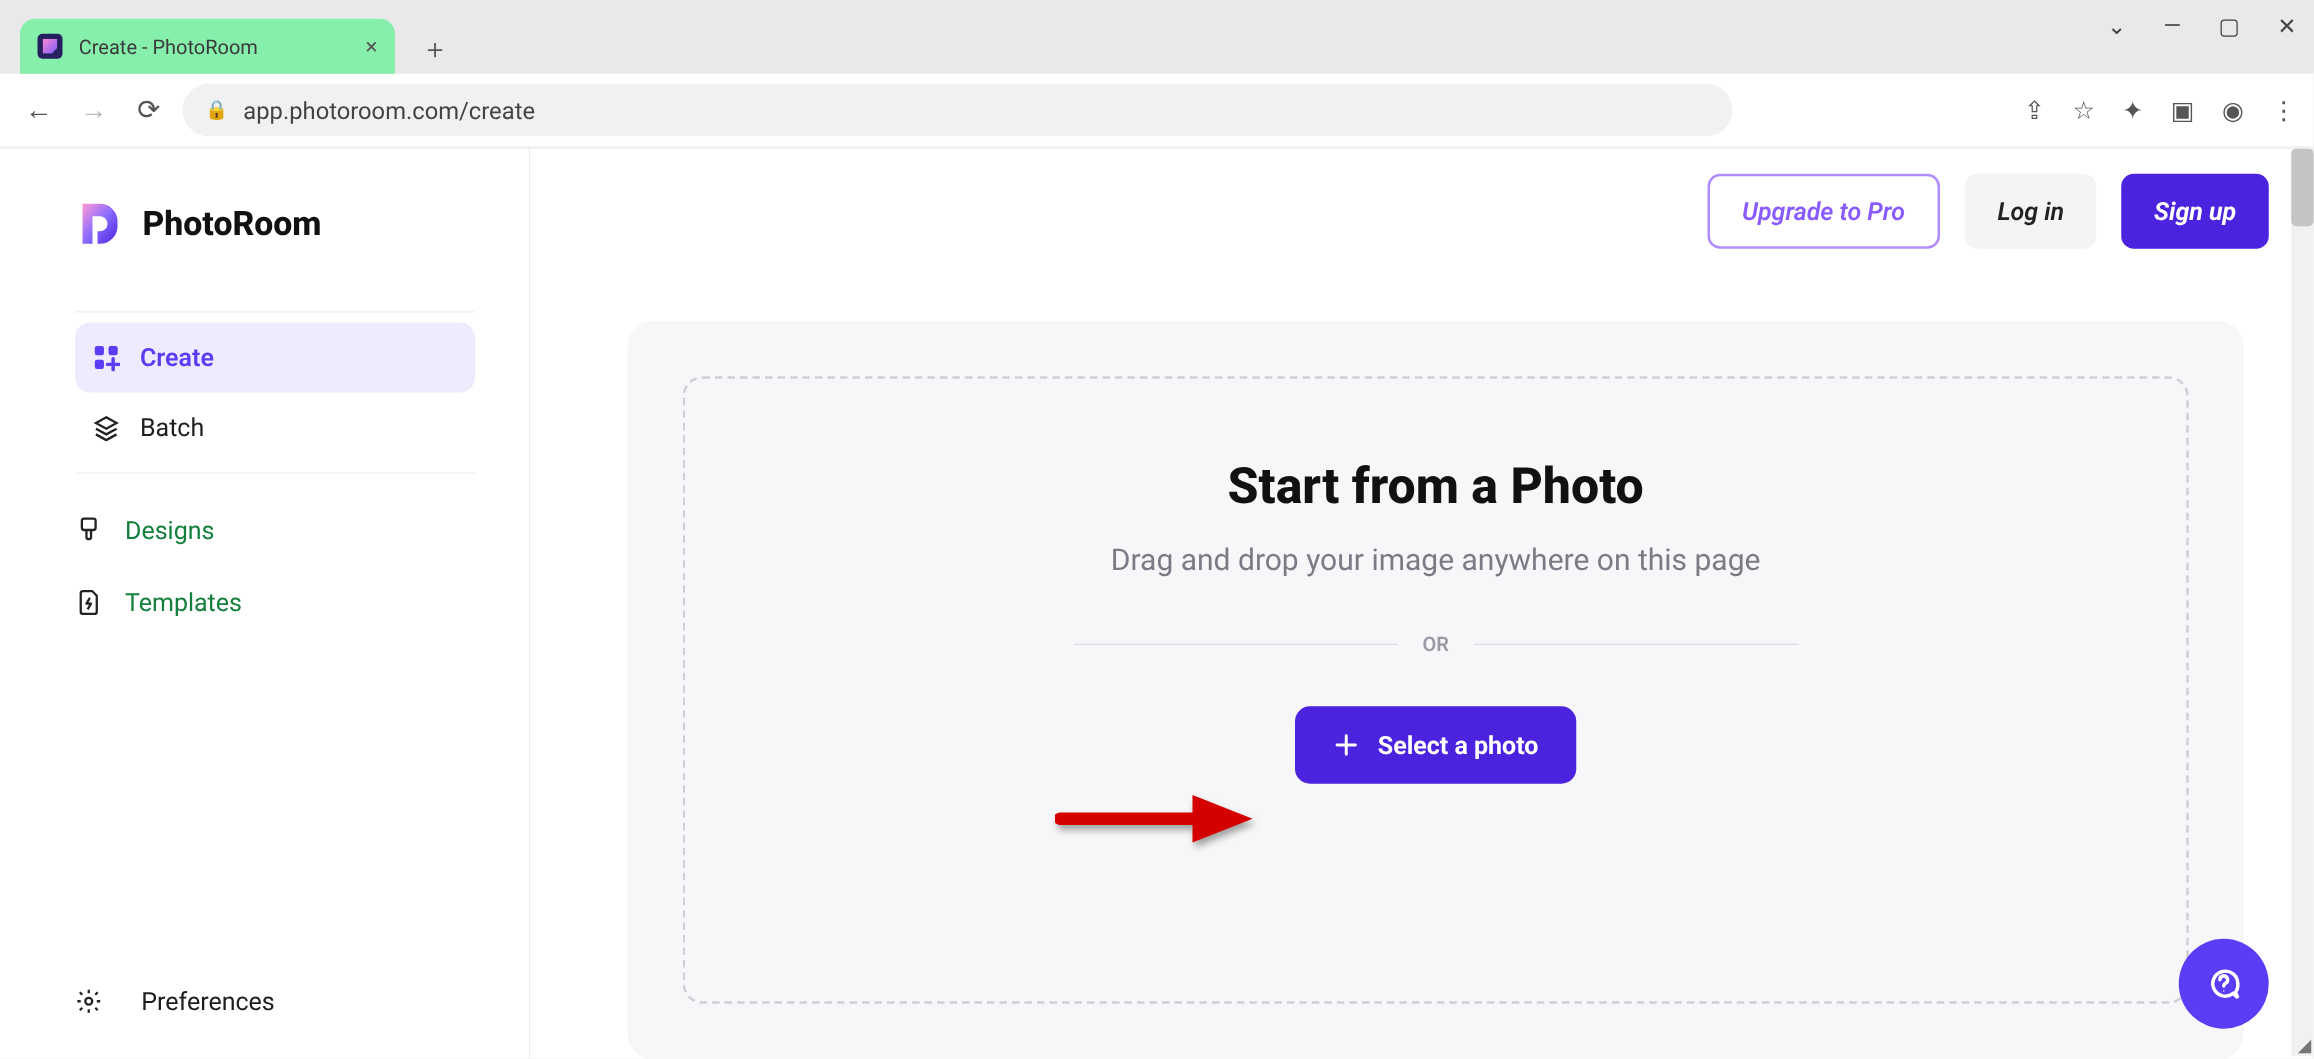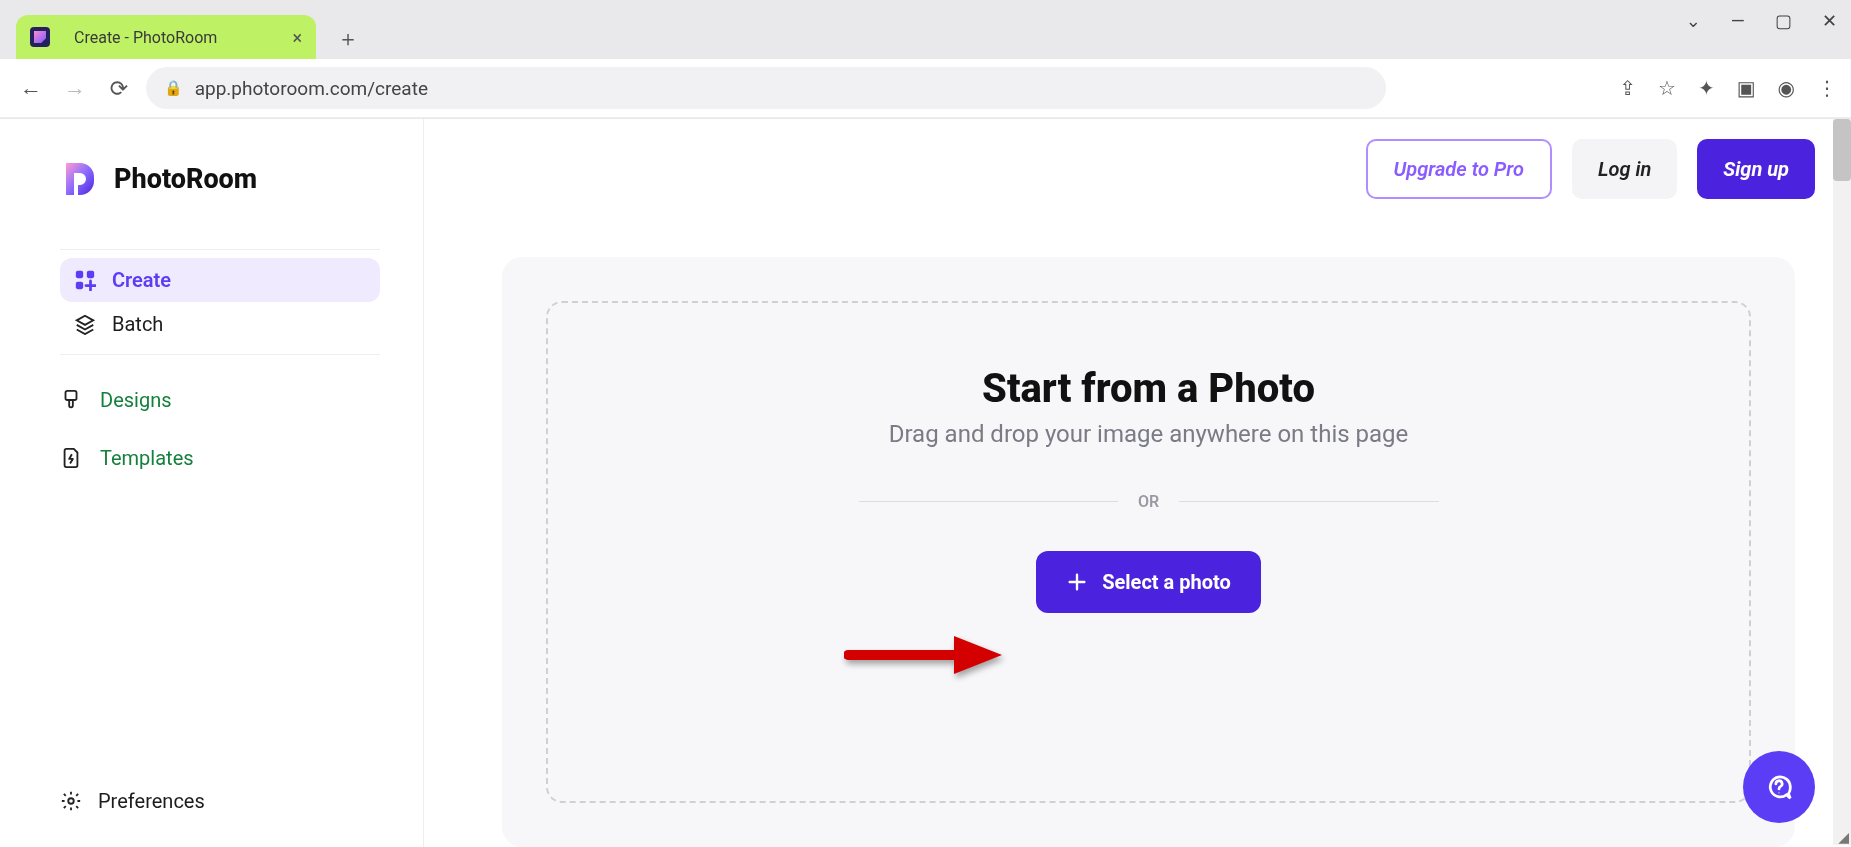--- a/index.html
+++ b/index.html
@@ -1,21 +1,21 @@
 <!DOCTYPE html>
 <html><head>
 <meta charset="utf-8">
 <style>
   * { margin:0; padding:0; box-sizing:border-box; font-family: -apple-system, BlinkMacSystemFont, "Segoe UI", Roboto, Helvetica, Arial, sans-serif; }
   body { width:1851px; height:847px; background:#e9e9ec; overflow:hidden; position:relative; }
 
   
   .chrome { width:100%; height:119px; background:#e9e9ec; display:flex; flex-direction:column; }
   .tabstrip { height:59px; display:flex; align-items:flex-end; padding-left:16px; position:relative; }
-  .tab { background:#bef264; border-top-left-radius:12px; border-top-right-radius:12px; height:44px; width:300px; display:flex; align-items:center; padding:0 14px; gap:24px; font-size:16px; color:#3a3a3a; }
+  .tab { background:#86efac; border-top-left-radius:12px; border-top-right-radius:12px; height:44px; width:300px; display:flex; align-items:center; padding:0 14px; gap:13px; font-size:16px; color:#3a3a3a; }
   .favicon { width:20px; height:20px; background:#25215e; border-radius:4px; display:flex; align-items:center; justify-content:center; }
   .favicon::after { content:""; width:12px; height:12px; background:linear-gradient(135deg,#ff8ad1,#7a5cff); clip-path: polygon(0 0,100% 0,100% 60%,60% 100%,0 100%); }
   .tab-close { margin-left:auto; font-size:18px; color:#555; cursor:pointer; }
   .newtab { width:40px; height:40px; display:flex; align-items:center; justify-content:center; font-size:22px; color:#555; margin-left:12px; cursor:pointer; }
   .win-controls { position:absolute; right:14px; top:10px; display:flex; gap:30px; font-size:18px; color:#444; }
   .win-controls span { cursor:pointer; }
 
   .addrbar { height:59px; background:#fff; display:flex; align-items:center; padding:0 14px; gap:10px; border-bottom:1px solid #eee; }
   .nav-btn { width:34px; height:34px; display:flex; align-items:center; justify-content:center; font-size:22px; color:#555; cursor:pointer; }
   .nav-btn.disabled { color:#bbb; cursor:default; }
@@ -28,41 +28,41 @@
   .scrolltrack { position:absolute; right:0; top:119px; width:18px; height:726px; background:#f1f1f1; }
   .scrollthumb { position:absolute; right:0; top:119px; width:18px; height:62px; background:#c4c4c4; border-radius:4px; }
   .scrollcorner { position:absolute; right:2px; bottom:2px; font-size:14px; color:#777; }
 
   .sidebar { width:424px; min-width:424px; padding:40px 0 0 60px; border-right:1px solid #eee; display:flex; flex-direction:column; }
   .brand { display:flex; align-items:center; gap:14px; margin-bottom:50px; }
   .brand-logo { width:40px; height:40px; display:inline-block; }
   .brand-text { font-size:27px; font-weight:800; color:#111; }
 
   .navlist { width:320px; border-top:1px solid #eee; border-bottom:1px solid #eee; padding:8px 0; }
-  .navitem { display:flex; align-items:center; gap:16px; height:44px; padding:0 14px; border-radius:12px; font-size:20px; color:#1d1d1d; cursor:pointer; }
+  .navitem { display:flex; align-items:center; gap:16px; height:56px; padding:0 14px; border-radius:12px; font-size:20px; color:#1d1d1d; cursor:pointer; }
   .navitem.active { background:#efeafe; color:#5a3df5; font-weight:600; }
   .navitem .ic { width:22px; height:22px; display:flex; align-items:center; justify-content:center; }
 
   .section-label { margin-top:40px; font-size:20px; color:#2d2d2d; font-weight:600; }
   .navblock { margin-top:16px; }
   .navrow { display:flex; align-items:center; gap:18px; height:58px; font-size:20px; color:#15803d; cursor:pointer; }
 
-  .prefs { margin-top:auto; margin-bottom:34px; display:flex; align-items:center; gap:16px; font-size:20px; color:#1d1d1d; cursor:pointer; }
+  .prefs { margin-top:auto; margin-bottom:34px; display:flex; align-items:center; gap:31px; font-size:20px; color:#1d1d1d; cursor:pointer; }
 
   
   .main { flex:1; position:relative; }
   .topbar { position:absolute; top:20px; right:36px; display:flex; gap:20px; align-items:center; }
   .btn { height:60px; border-radius:10px; display:flex; align-items:center; justify-content:center; padding:0 26px; font-size:20px; font-weight:600; cursor:pointer; white-space:nowrap;font-style:italic; }
   .btn-upgrade { border:2px solid #b18dff; color:#8a5cff; background:#fff; }
   .btn-login { background:#f4f4f6; color:#222; }
   .btn-signup { background:#4b22dd; color:#fff; font-weight:700; }
 
   .dropzone-outer { position:absolute; top:138px; left:78px; right:56px; bottom:0; background:#f7f7f9; border-radius:20px; padding:44px; }
   .dropzone { width:100%; height:100%; border:2.5px dashed #cfcfd6; border-radius:16px; display:flex; flex-direction:column; align-items:center; padding-top:62px; }
-  .dz-title { font-size:40px; font-weight:800; color:#111; margin-bottom:8px; }
+  .dz-title { font-size:40px; font-weight:800; color:#111; margin-bottom:22px; }
   .dz-sub { font-size:24px; color:#7b7b86; }
   .dz-or { margin-top:44px; width:580px; display:flex; align-items:center; gap:20px; color:#9a9aa4; font-size:16px; font-weight:600; }
   .dz-or .line { flex:1; height:1px; background:#dcdce2; }
   .dz-btn { margin-top:40px; background:#4b22dd; color:#fff; height:62px; border-radius:12px; display:flex; align-items:center; gap:14px; padding:16px 30px; font-size:20px; font-weight:700; cursor:pointer; }
 
   
   .anno-arrow { position:absolute; top:632px; left:844px; width:160px; height:46px; pointer-events:none; filter: drop-shadow(2px 4px 3px rgba(0,0,0,0.35)); }
 
   
   .help-fab { position:absolute; right:36px; bottom:24px; width:72px; height:72px; border-radius:50%; background:#5a3df5; color:#fff; display:flex; align-items:center; justify-content:center; cursor:pointer; }

